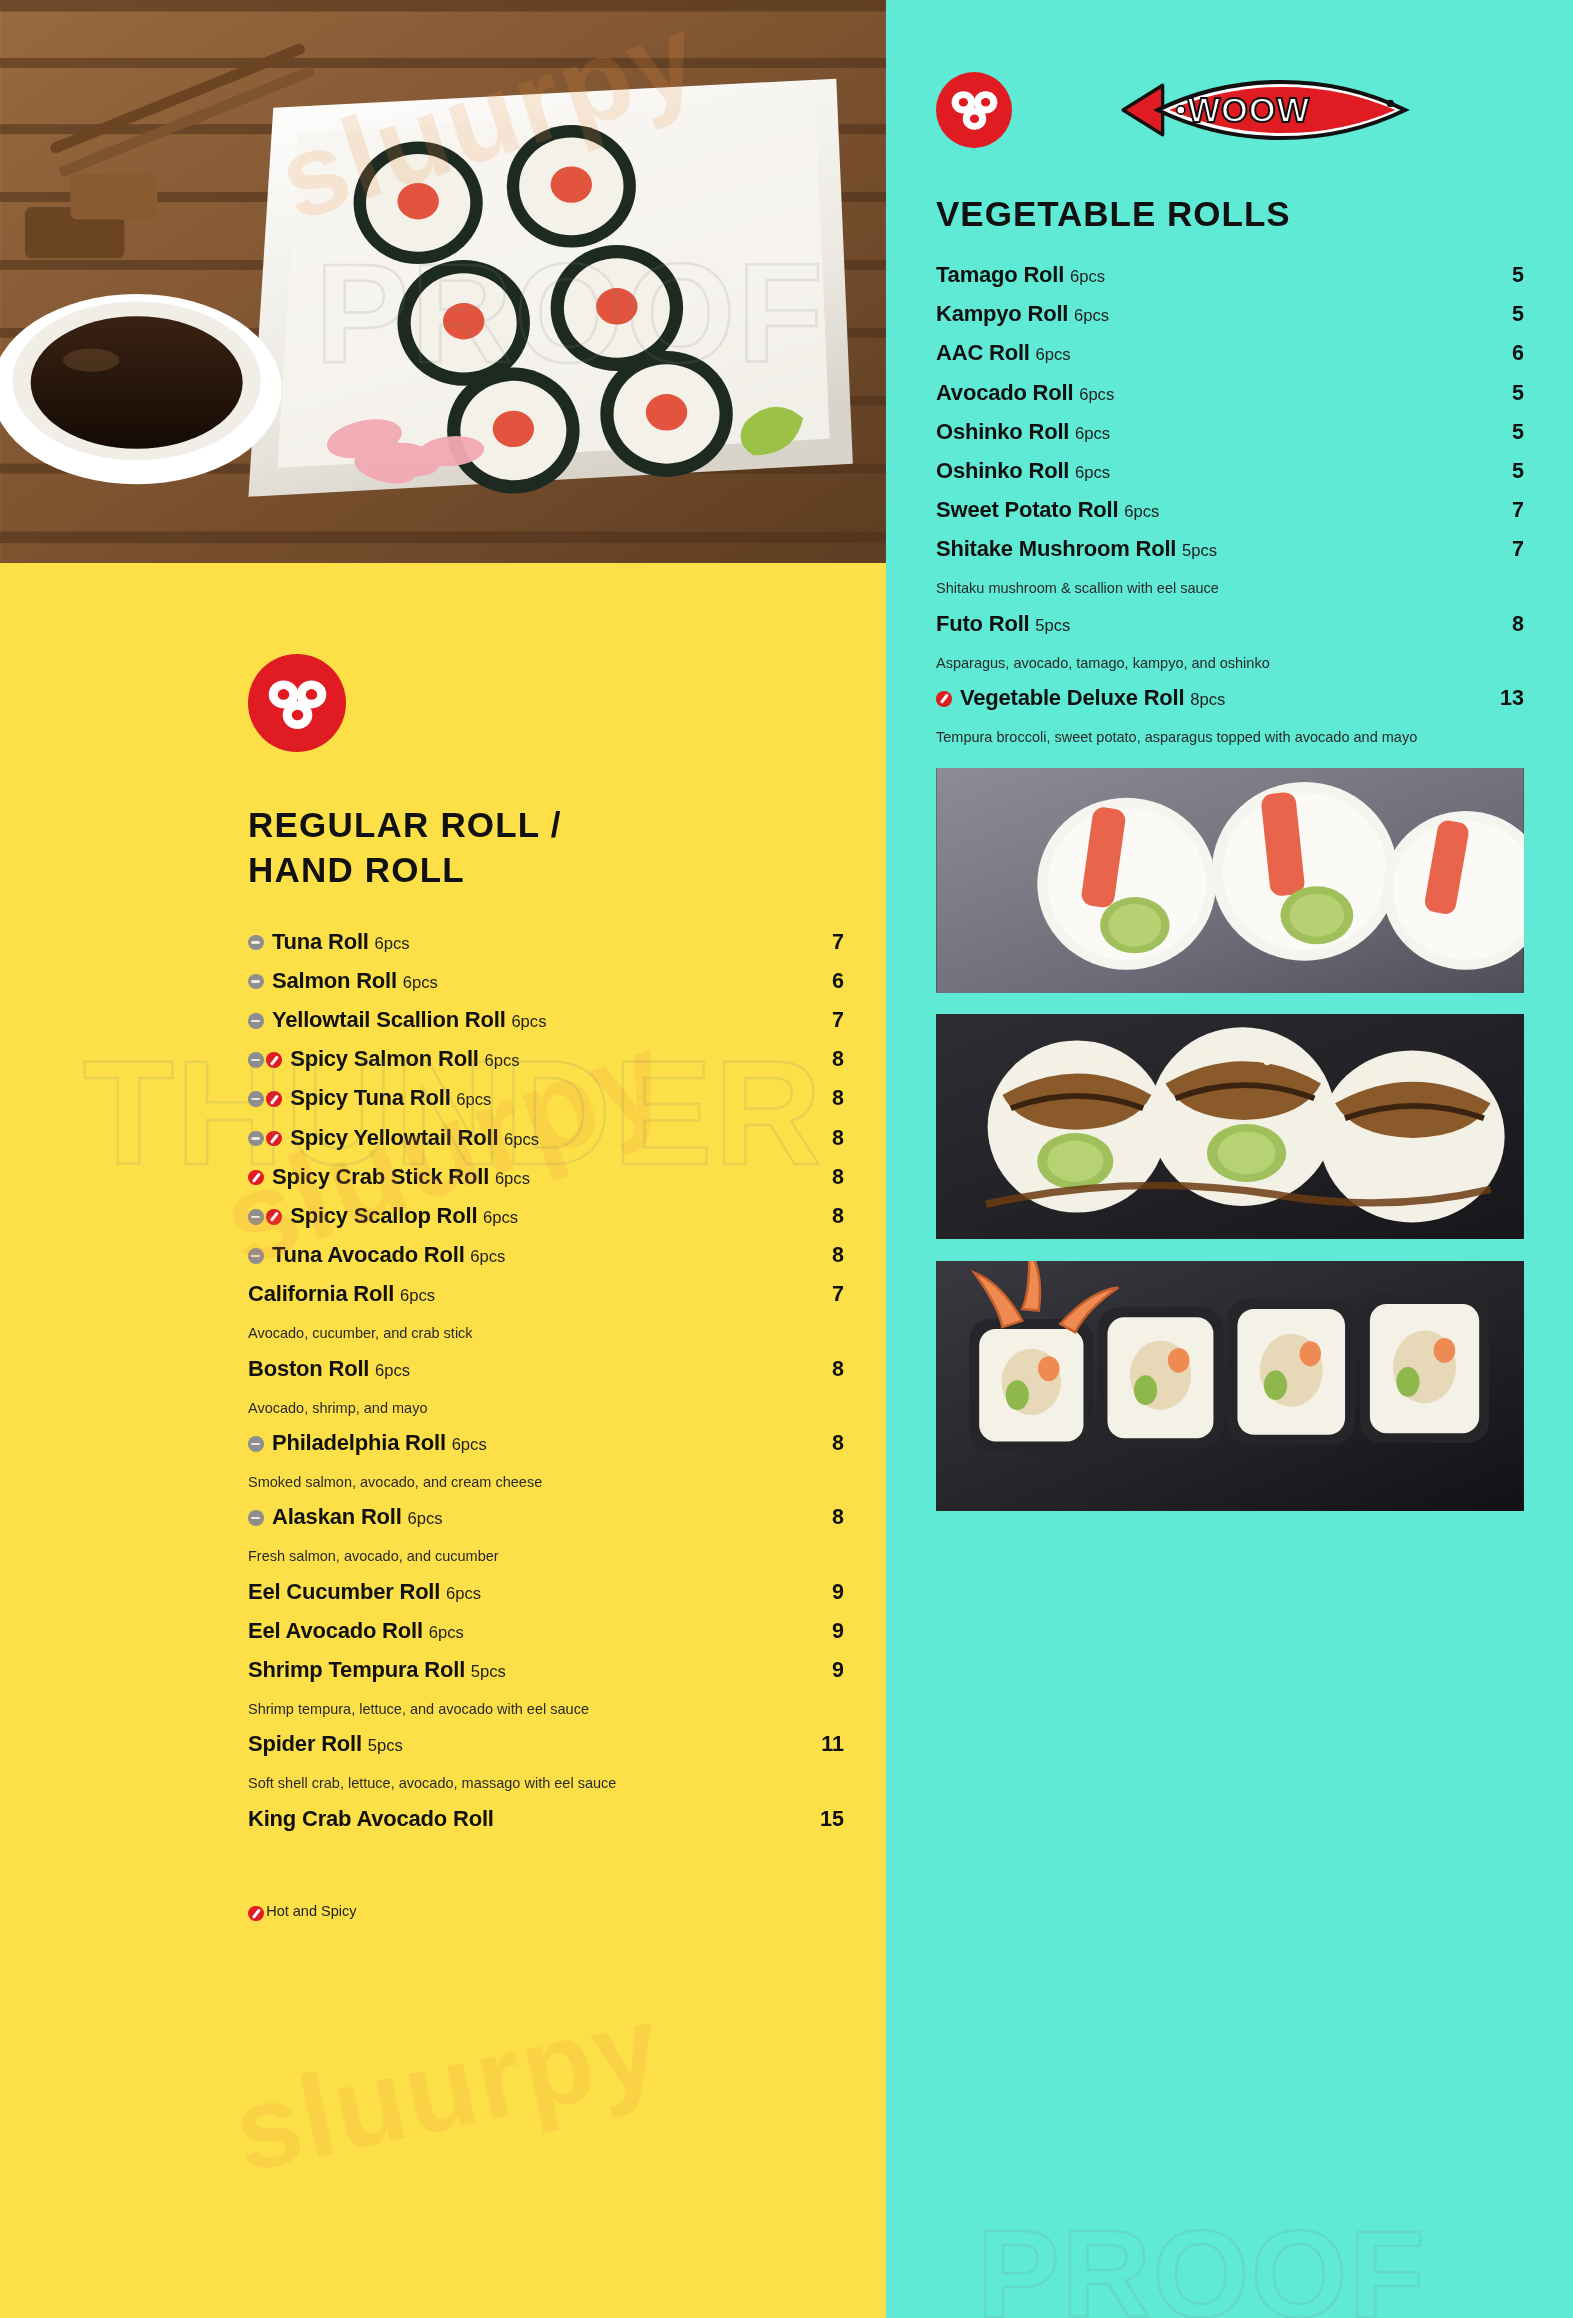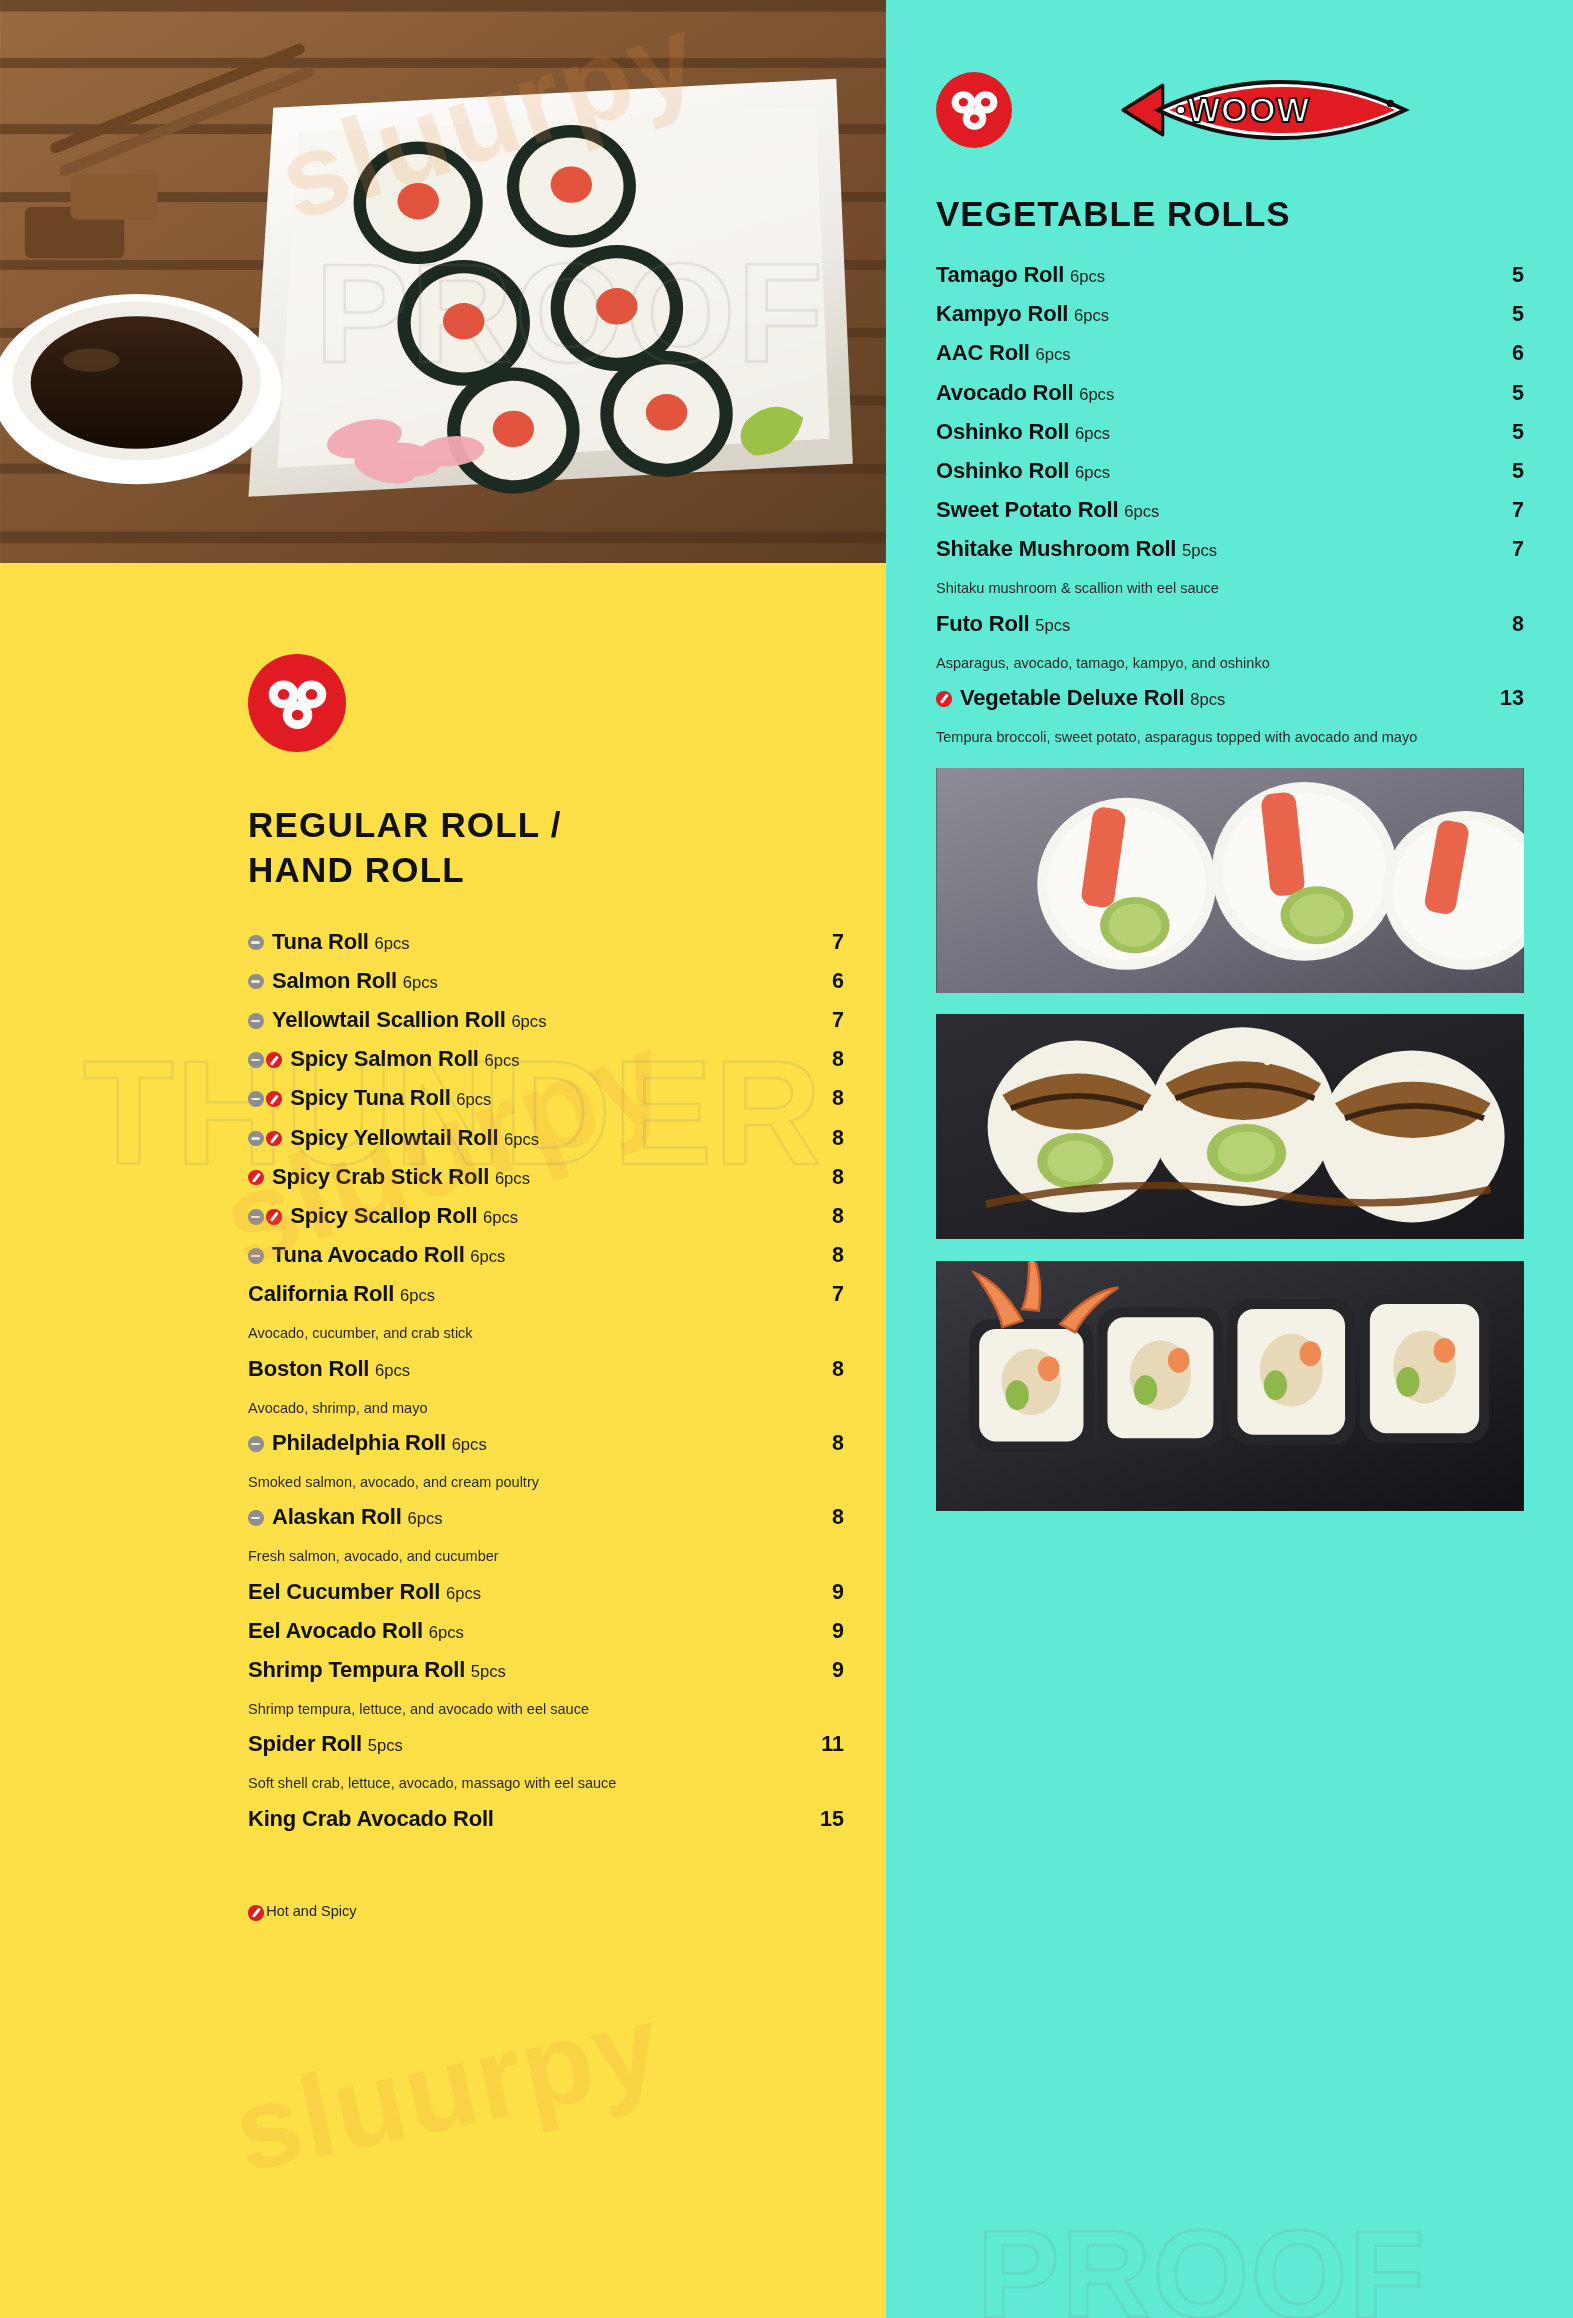--- a/index.html
+++ b/index.html
@@ -163,21 +163,21 @@
   }
   .legend {
     margin: 70px 0 0 248px;
     width: 580px;
     font-size: 14.5px;
     line-height: 1.3;
     color: #222;
   }
   .legend-row {
     display: flex;
-    align-items: flex-start;
+    align-items: center;
     margin-bottom: 1.7px;
   }
   .legend-row .mark {
     flex: 0 0 auto;
     margin-top: 1.7px;
   }
   
   .right-col {
     width: 687px;
     position: relative;
@@ -474,21 +474,21 @@
           <div class="item">
             <div class="item-row">
               <span class="marks">
                 <span class="mark mark-raw"></span>
               </span>
               <span class="item-name">Philadelphia Roll</span>
               <span class="item-pcs">6pcs</span>
               <span class="spacer"></span>
               <span class="item-price">8</span>
             </div>
-            <div class="item-desc">Smoked salmon, avocado, and cream poultry</div>
+            <div class="item-desc">Smoked salmon, avocado, and cream cheese</div>
           </div>
           <div class="item">
             <div class="item-row">
               <span class="marks">
                 <span class="mark mark-raw"></span>
               </span>
               <span class="item-name">Alaskan Roll</span>
               <span class="item-pcs">6pcs</span>
               <span class="spacer"></span>
               <span class="item-price">8</span>

